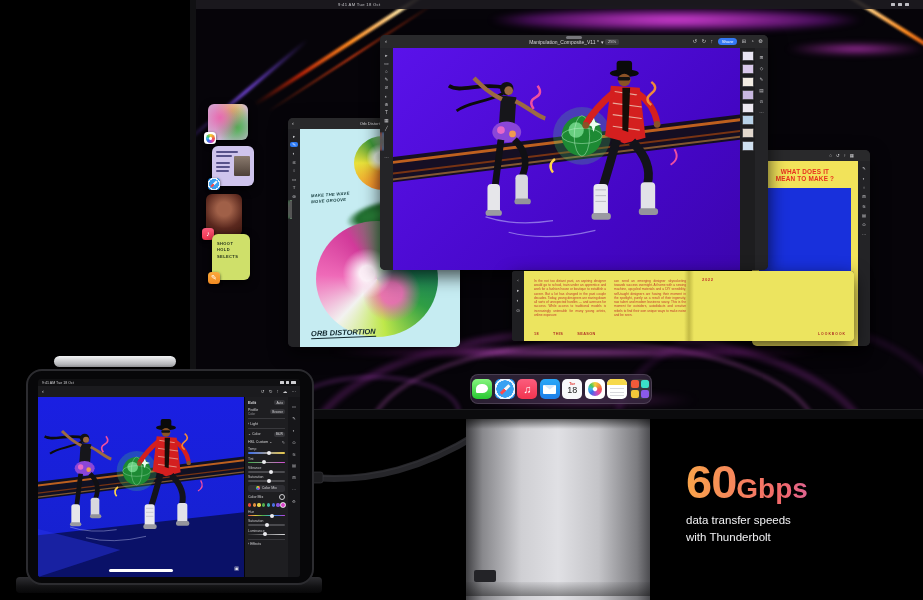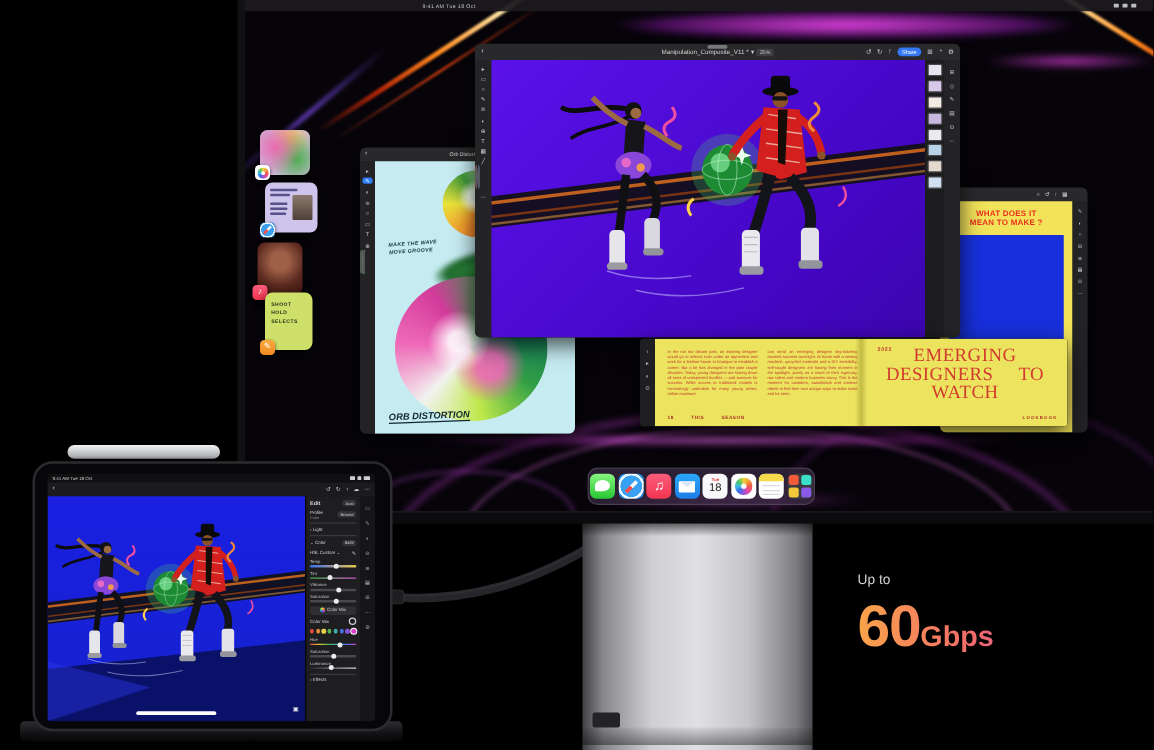--- a/index.html
+++ b/index.html
@@ -190,21 +190,21 @@
   #lr-dots span{width:3.6px;height:3.6px;border-radius:50%;display:block;}
   #lr-dots span.sel{width:4.4px;height:4.4px;box-shadow:0 0 0 .8px #fff;}
   #lr-rail{left:250px;top:18px;width:12px;height:180px;background:#161619;}
   #lr-rail .glyphcol{padding-top:4px;font-size:4.2px;color:#b4b4b8;}
   #lr-rail .glyphcol span{margin:3.4px 0;}
   
   #headline{left:686px;top:458px;width:230px;z-index:3;}
   #hl-eyebrow{font-size:11px;color:#d4d4d6;margin-bottom:7px;}
   #hl-big{background:linear-gradient(90deg,#f9a44a,#f2686c 42%,#b55cd6 74%,#7b55ee);-webkit-background-clip:text;background-clip:text;color:transparent;-webkit-text-fill-color:transparent;font-weight:bold;line-height:1;margin-bottom:7px;}
   #hl-value{font-size:47px;letter-spacing:-1px;}
-  #hl-unit{font-size:23px;}
+  #hl-unit{font-size:28px;}
   #hl-desc{font-size:11.5px;color:#f2f2f4;line-height:1.45;}
   .t-center{margin:0 auto;}
 </style>
 </head>
 <body>
 
 <svg width="0" height="0" style="position:absolute">
   <symbol id="art-dancers" viewBox="0 0 360 240">
     <g transform="rotate(-7 180 110)">
       <rect x="-20" y="96" width="400" height="26" fill="#101010" opacity="0.9"></rect>
@@ -466,25 +466,20 @@
           </div>
       </div>
       <div id="mag-pages">
         <div id="mag-fold"></div>
         <div class="mag-col" id="mag-col1">In the not too distant past, an aspiring designer would go to school, train under an apprentice and work for a fashion house or boutique to establish a career. But a lot has changed in the past couple decades. Today, young designers are staring down all sorts of unexpected hurdles — and avenues for success. While access to traditional models is increasingly untenable for many young artists, online exposure</div>
         <div class="mag-col" id="mag-col2">can send an emerging designer skyrocketing towards success overnight. At home with a sewing machine, upcycled materials and a DIY sensibility, self-taught designers are having their moment in the spotlight, purely as a result of their ingenuity, raw talent and modern business savvy. This is the moment for outsiders, autodidacts and creative rebels to find their own unique ways to make noise and be seen.</div>
         <div id="mag-footer">
           <b>18</b><b>THIS</b><b>SEASON</b>
         </div>
         <div id="mag-year">2022</div>
-        <div id="mag-head">
-          <div>EMERGING</div>
-          <div class="sp">DESIGNERS TO</div>
-          <div>WATCH</div>
-        </div>
         <div id="mag-look">LOOKBOOK</div>
       </div>
     </div>
 
     <div class="abs" id="dock">
       <div class="dkic ic-msg">
           <span class="bub"></span>
         </div>
       <div class="dkic ic-saf">
           <span class="ndl"></span>
@@ -660,18 +655,21 @@
           <span>≋</span>
           <span>▤</span>
           <span>⊞</span>
           <span>⋯</span>
           <span>⚙</span>
         </div>
     </div>
   </div>
 
   <div class="abs" id="headline">
-    <div id="hl-eyebrow">Up to</div>
     <div id="hl-big">
       <span id="hl-value">60</span><span id="hl-unit">Gbps</span>
     </div>
+    <div id="hl-desc">
+      <div>data transfer speeds</div>
+      <div>with Thunderbolt</div>
+    </div>
   </div>
 </div>
 
 </body></html>

